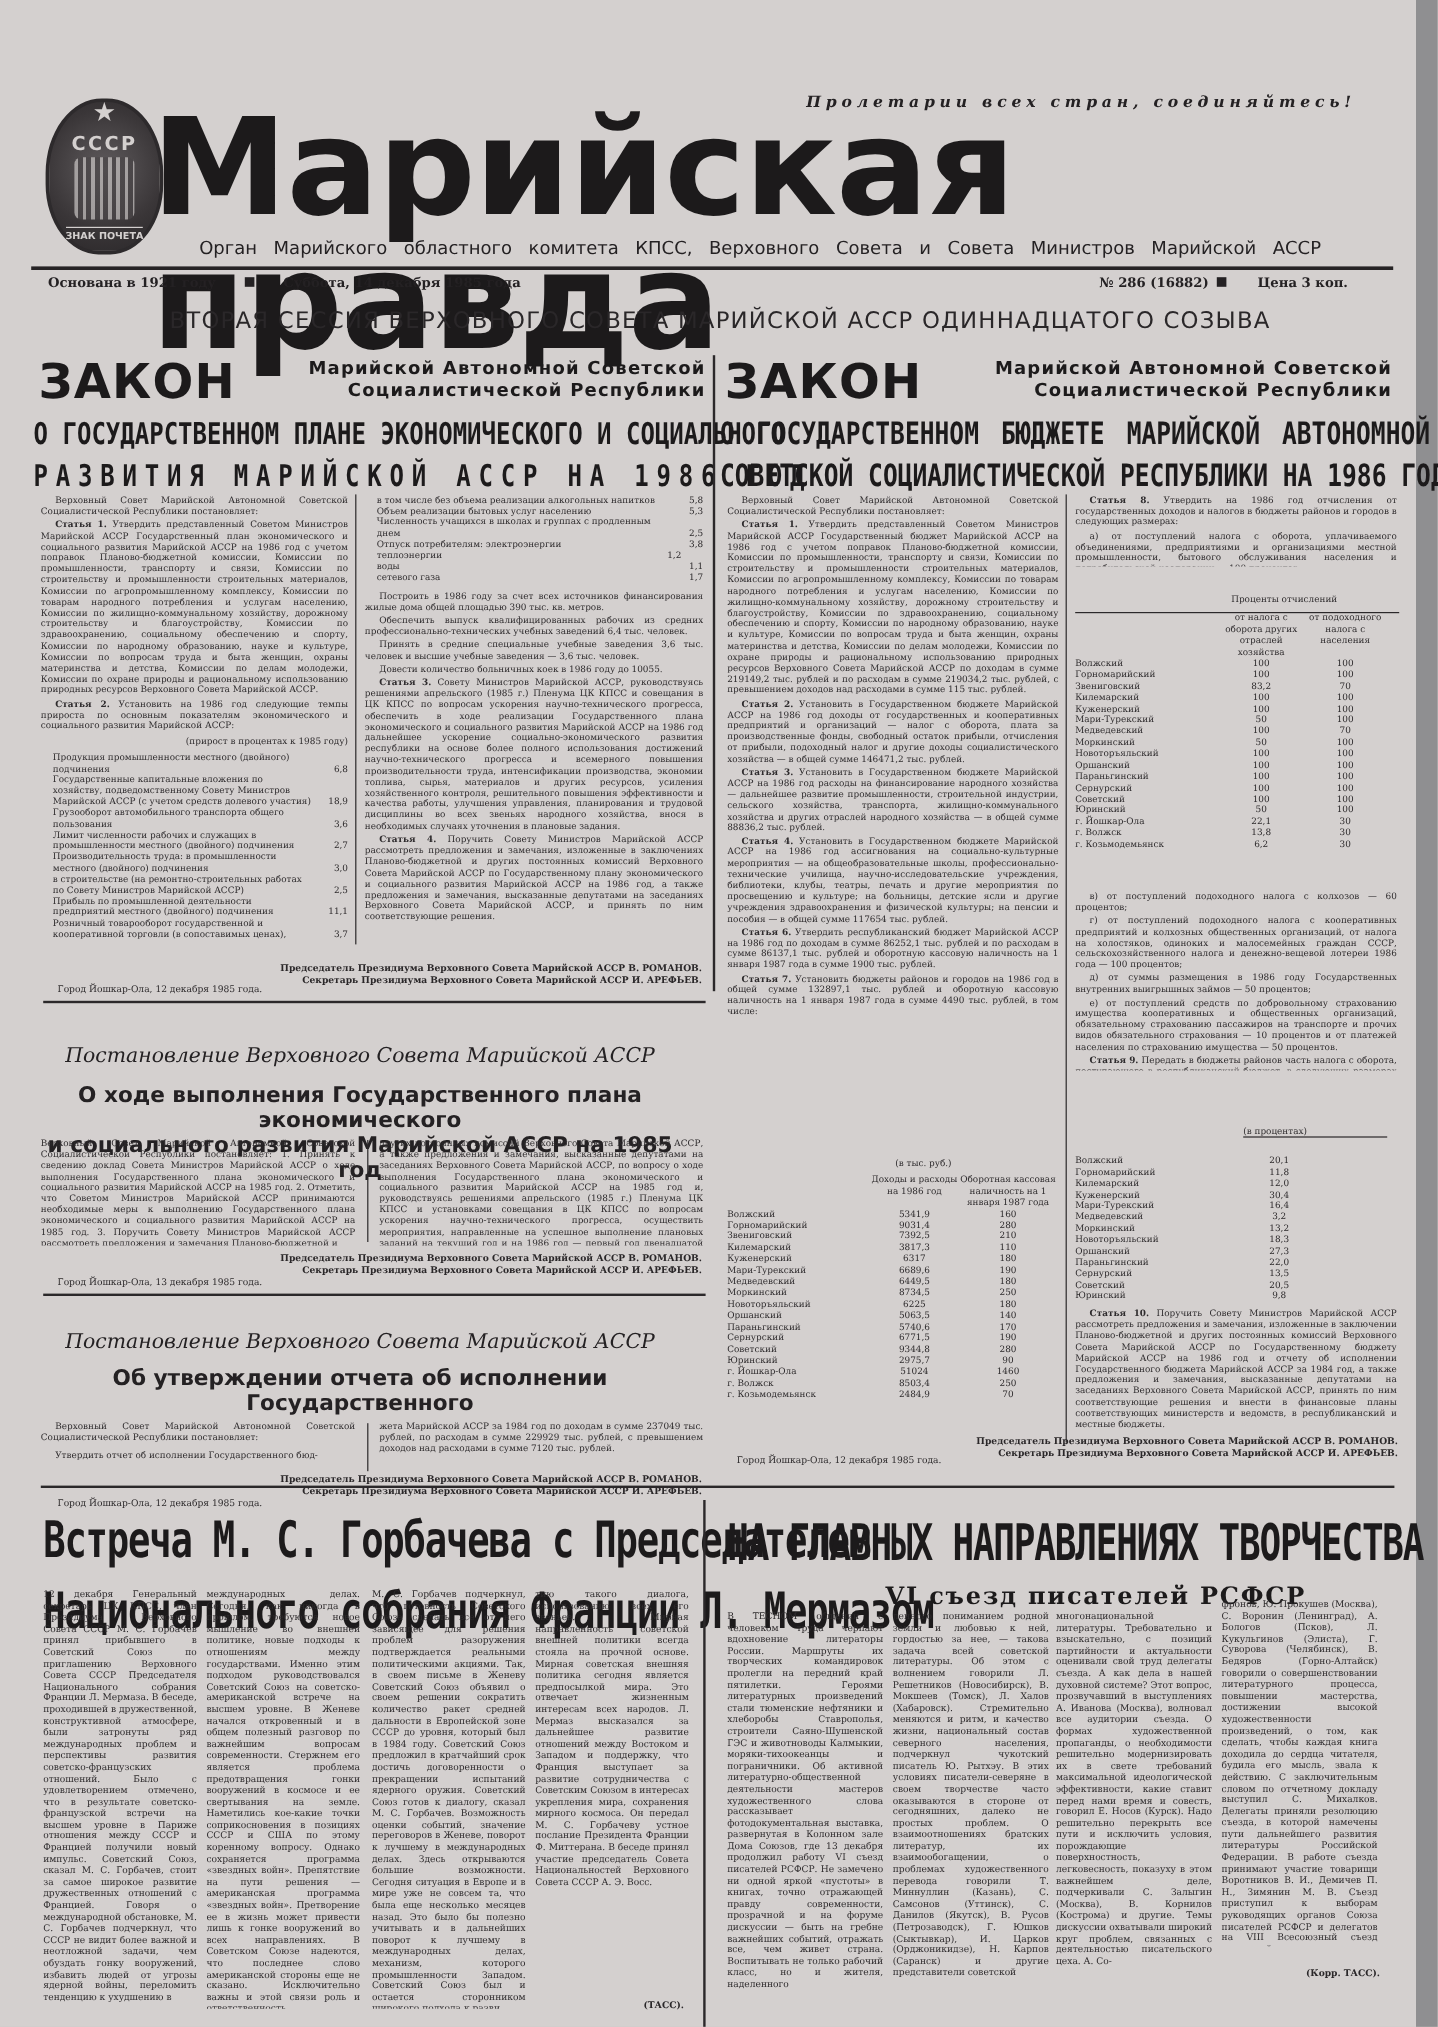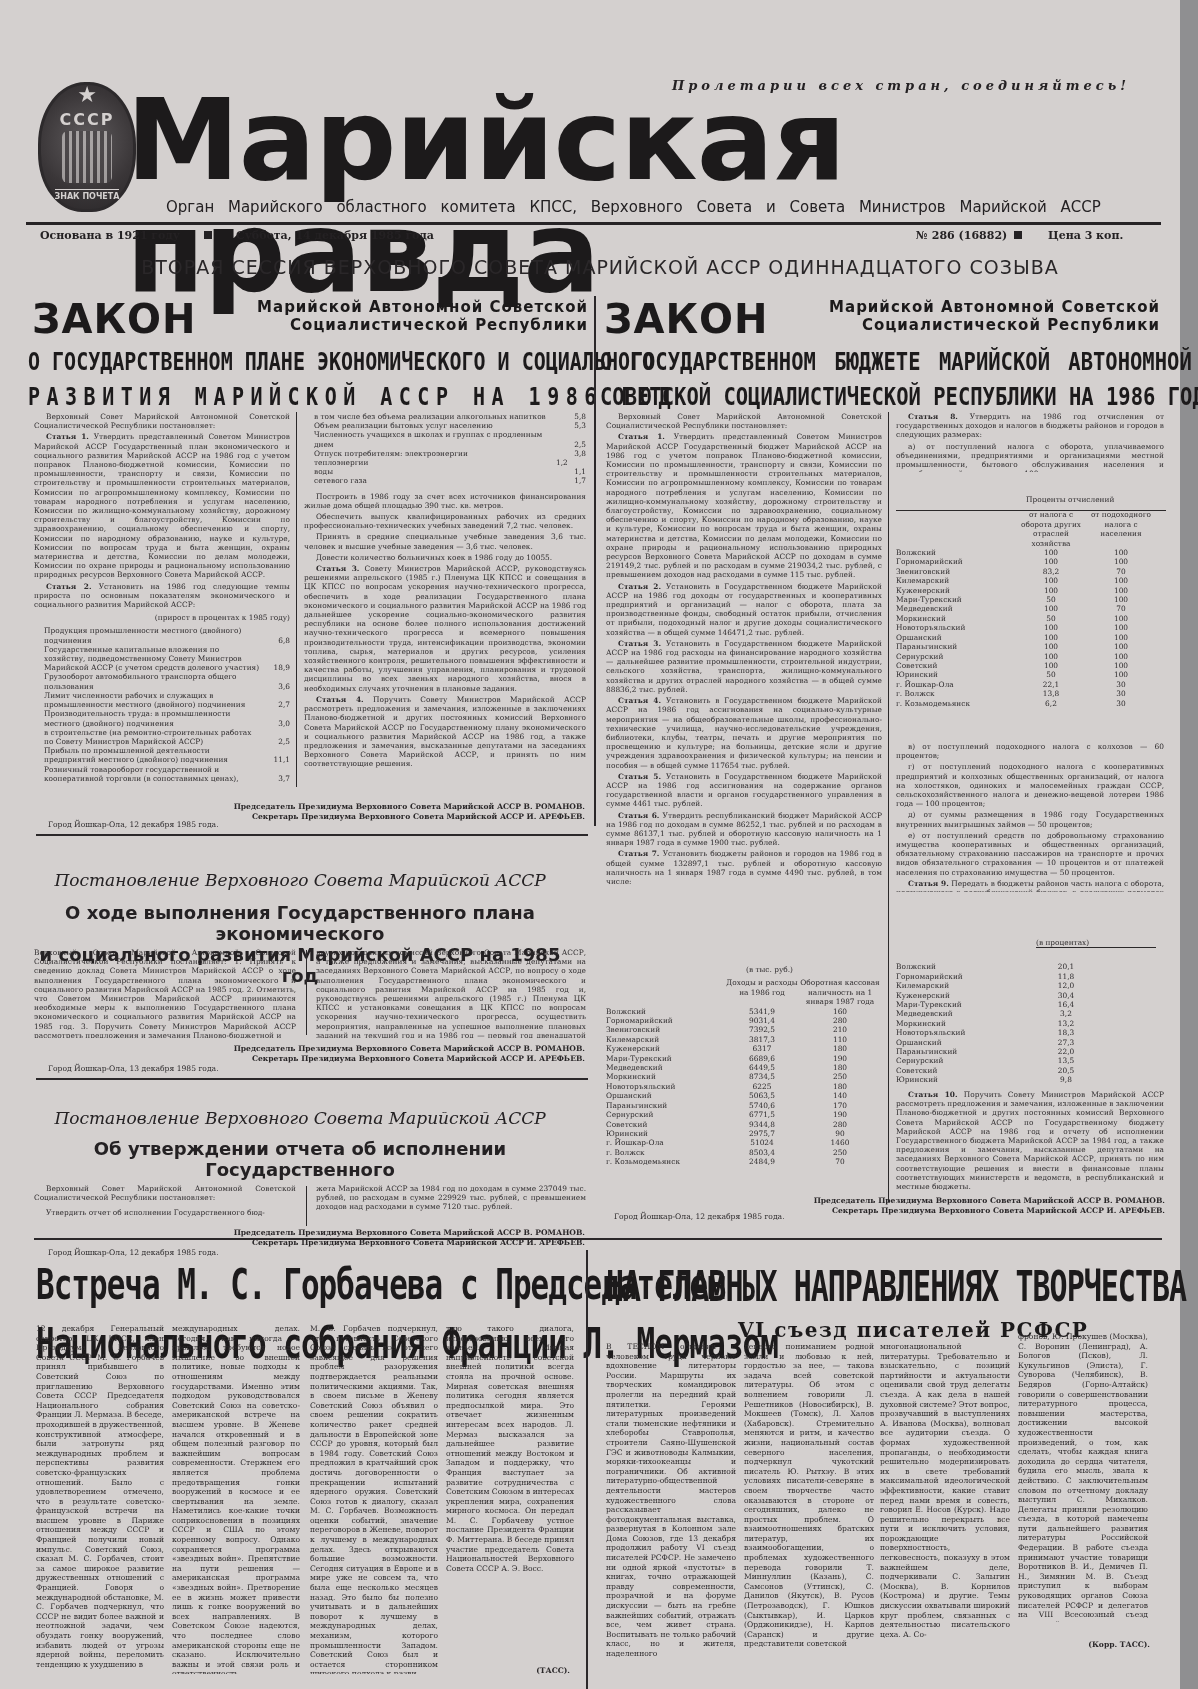--- a/index.html
+++ b/index.html
@@ -147,21 +147,21 @@
         <div style="display: flex; align-items: flex-end;">
           <span style="flex: 1 1 0%; padding-left: 10px; text-align: left;">воды</span>
           <span style="width: 30px; text-align: right;">1,1</span>
         </div>
         <div style="display: flex; align-items: flex-end;">
           <span style="flex: 1 1 0%; padding-left: 10px; text-align: left;">сетевого газа</span>
           <span style="width: 30px; text-align: right;">1,7</span>
         </div>
       </div>
     <p style="margin-top:6px">Построить в 1986 году за счет всех источников финансирования жилые дома общей площадью 390 тыс. кв. метров.</p>
-    <p>Обеспечить выпуск квалифицированных рабочих из средних профессионально-технических учебных заведений 7,2 тыс. человек.</p>
+    <p>Обеспечить выпуск квалифицированных рабочих из средних профессионально-технических учебных заведений 6,4 тыс. человек.</p>
     <p>Принять в средние специальные учебные заведения 3,6 тыс. человек и высшие учебные заведения — 3,6 тыс. человек.</p>
     <p>Довести количество больничных коек в 1986 году до 10055.</p>
     <p><b>Статья 3.</b> <span>Совету Министров Марийской АССР, руководствуясь решениями апрельского (1985 г.) Пленума ЦК КПСС и совещания в ЦК КПСС по вопросам ускорения научно-технического прогресса, обеспечить в ходе реализации Государственного плана экономического и социального развития Марийской АССР на 1986 год дальнейшее ускорение социально-экономического развития республики на основе более полного использования достижений научно-технического прогресса и всемерного повышения производительности труда, интенсификации производства, экономии топлива, сырья, материалов и других ресурсов, усиления хозяйственного контроля, решительного повышения эффективности и качества работы, улучшения управления, планирования и трудовой дисциплины во всех звеньях народного хозяйства, внося в необходимых случаях уточнения в плановые задания.</span></p>
     <p><b>Статья 4.</b> <span>Поручить Совету Министров Марийской АССР рассмотреть предложения и замечания, изложенные в заключениях Планово-бюджетной и других постоянных комиссий Верховного Совета Марийской АССР по Государственному плану экономического и социального развития Марийской АССР на 1986 год, а также предложения и замечания, высказанные депутатами на заседаниях Верховного Совета Марийской АССР, и принять по ним соответствующие решения.</span></p>
   </div>
   <div class="sign" style="left:200px;top:802px;width:385px;">
     <div>Председатель Президиума Верховного Совета Марийской АССР В. РОМАНОВ.</div>
     <div>Секретарь Президиума Верховного Совета Марийской АССР И. АРЕФЬЕВ.</div>
   </div>
   <div class="city" style="left:48px;top:820px;">Город Йошкар-Ола, 12 декабря 1985 года.</div>
@@ -209,21 +209,20 @@
       <div>СОВЕТСКОЙ СОЦИАЛИСТИЧЕСКОЙ РЕСПУБЛИКИ НА 1986 ГОД</div>
     </div>
   </div>
 
   <div class="col" style="left:606px;top:412px;width:276px;height:540px;">
     <p>Верховный Совет Марийской Автономной Советской Социалистической Республики постановляет:</p>
     <p><b>Статья 1.</b> <span>Утвердить представленный Советом Министров Марийской АССР Государственный бюджет Марийской АССР на 1986 год с учетом поправок Планово-бюджетной комиссии, Комиссии по промышленности, транспорту и связи, Комиссии по строительству и промышленности строительных материалов, Комиссии по агропромышленному комплексу, Комиссии по товарам народного потребления и услугам населению, Комиссии по жилищно-коммунальному хозяйству, дорожному строительству и благоустройству, Комиссии по здравоохранению, социальному обеспечению и спорту, Комиссии по народному образованию, науке и культуре, Комиссии по вопросам труда и быта женщин, охраны материнства и детства, Комиссии по делам молодежи, Комиссии по охране природы и рациональному использованию природных ресурсов Верховного Совета Марийской АССР по доходам в сумме 219149,2 тыс. рублей и по расходам в сумме 219034,2 тыс. рублей, с превышением доходов над расходами в сумме 115 тыс. рублей.</span></p>
     <p><b>Статья 2.</b> <span>Установить в Государственном бюджете Марийской АССР на 1986 год доходы от государственных и кооперативных предприятий и организаций — налог с оборота, плата за производственные фонды, свободный остаток прибыли, отчисления от прибыли, подоходный налог и другие доходы социалистического хозяйства — в общей сумме 146471,2 тыс. рублей.</span></p>
     <p><b>Статья 3.</b> <span>Установить в Государственном бюджете Марийской АССР на 1986 год расходы на финансирование народного хозяйства — дальнейшее развитие промышленности, строительной индустрии, сельского хозяйства, транспорта, жилищно-коммунального хозяйства и других отраслей народного хозяйства — в общей сумме 88836,2 тыс. рублей.</span></p>
     <p><b>Статья 4.</b> <span>Установить в Государственном бюджете Марийской АССР на 1986 год ассигнования на социально-культурные мероприятия — на общеобразовательные школы, профессионально-технические училища, научно-исследовательские учреждения, библиотеки, клубы, театры, печать и другие мероприятия по просвещению и культуре; на больницы, детские ясли и другие учреждения здравоохранения и физической культуры; на пенсии и пособия — в общей сумме 117654 тыс. рублей.</span></p>
-    <p><b>Статья 5.</b> <span>Установить в Государственном бюджете Марийской АССР на 1986 год ассигнования на содержание органов государственной власти и органов государственного управления в сумме 4461 тыс. рублей.</span></p>
     <p><b>Статья 6.</b> <span>Утвердить республиканский бюджет Марийской АССР на 1986 год по доходам в сумме 86252,1 тыс. рублей и по расходам в сумме 86137,1 тыс. рублей и оборотную кассовую наличность на 1 января 1987 года в сумме 1900 тыс. рублей.</span></p>
     <p><b>Статья 7.</b> <span>Установить бюджеты районов и городов на 1986 год в общей сумме 132897,1 тыс. рублей и оборотную кассовую наличность на 1 января 1987 года в сумме 4490 тыс. рублей, в том числе:</span></p>
   </div>
   <div class="dtable" style="left:606px;top:965px;width:276px;" id="t1">
       <div style="margin-left: 140px; margin-bottom: 4px;">(в тыс. руб.)</div>
       <div class="row">
         <span class="nm" style="width: 120px;"></span>
         <span class="v" style="width: 72px;">Доходы и расходы на 1986 год</span>
         <span class="v" style="width: 84px;">Оборотная кассовая наличность на 1 января 1987 года</span>
       </div>

